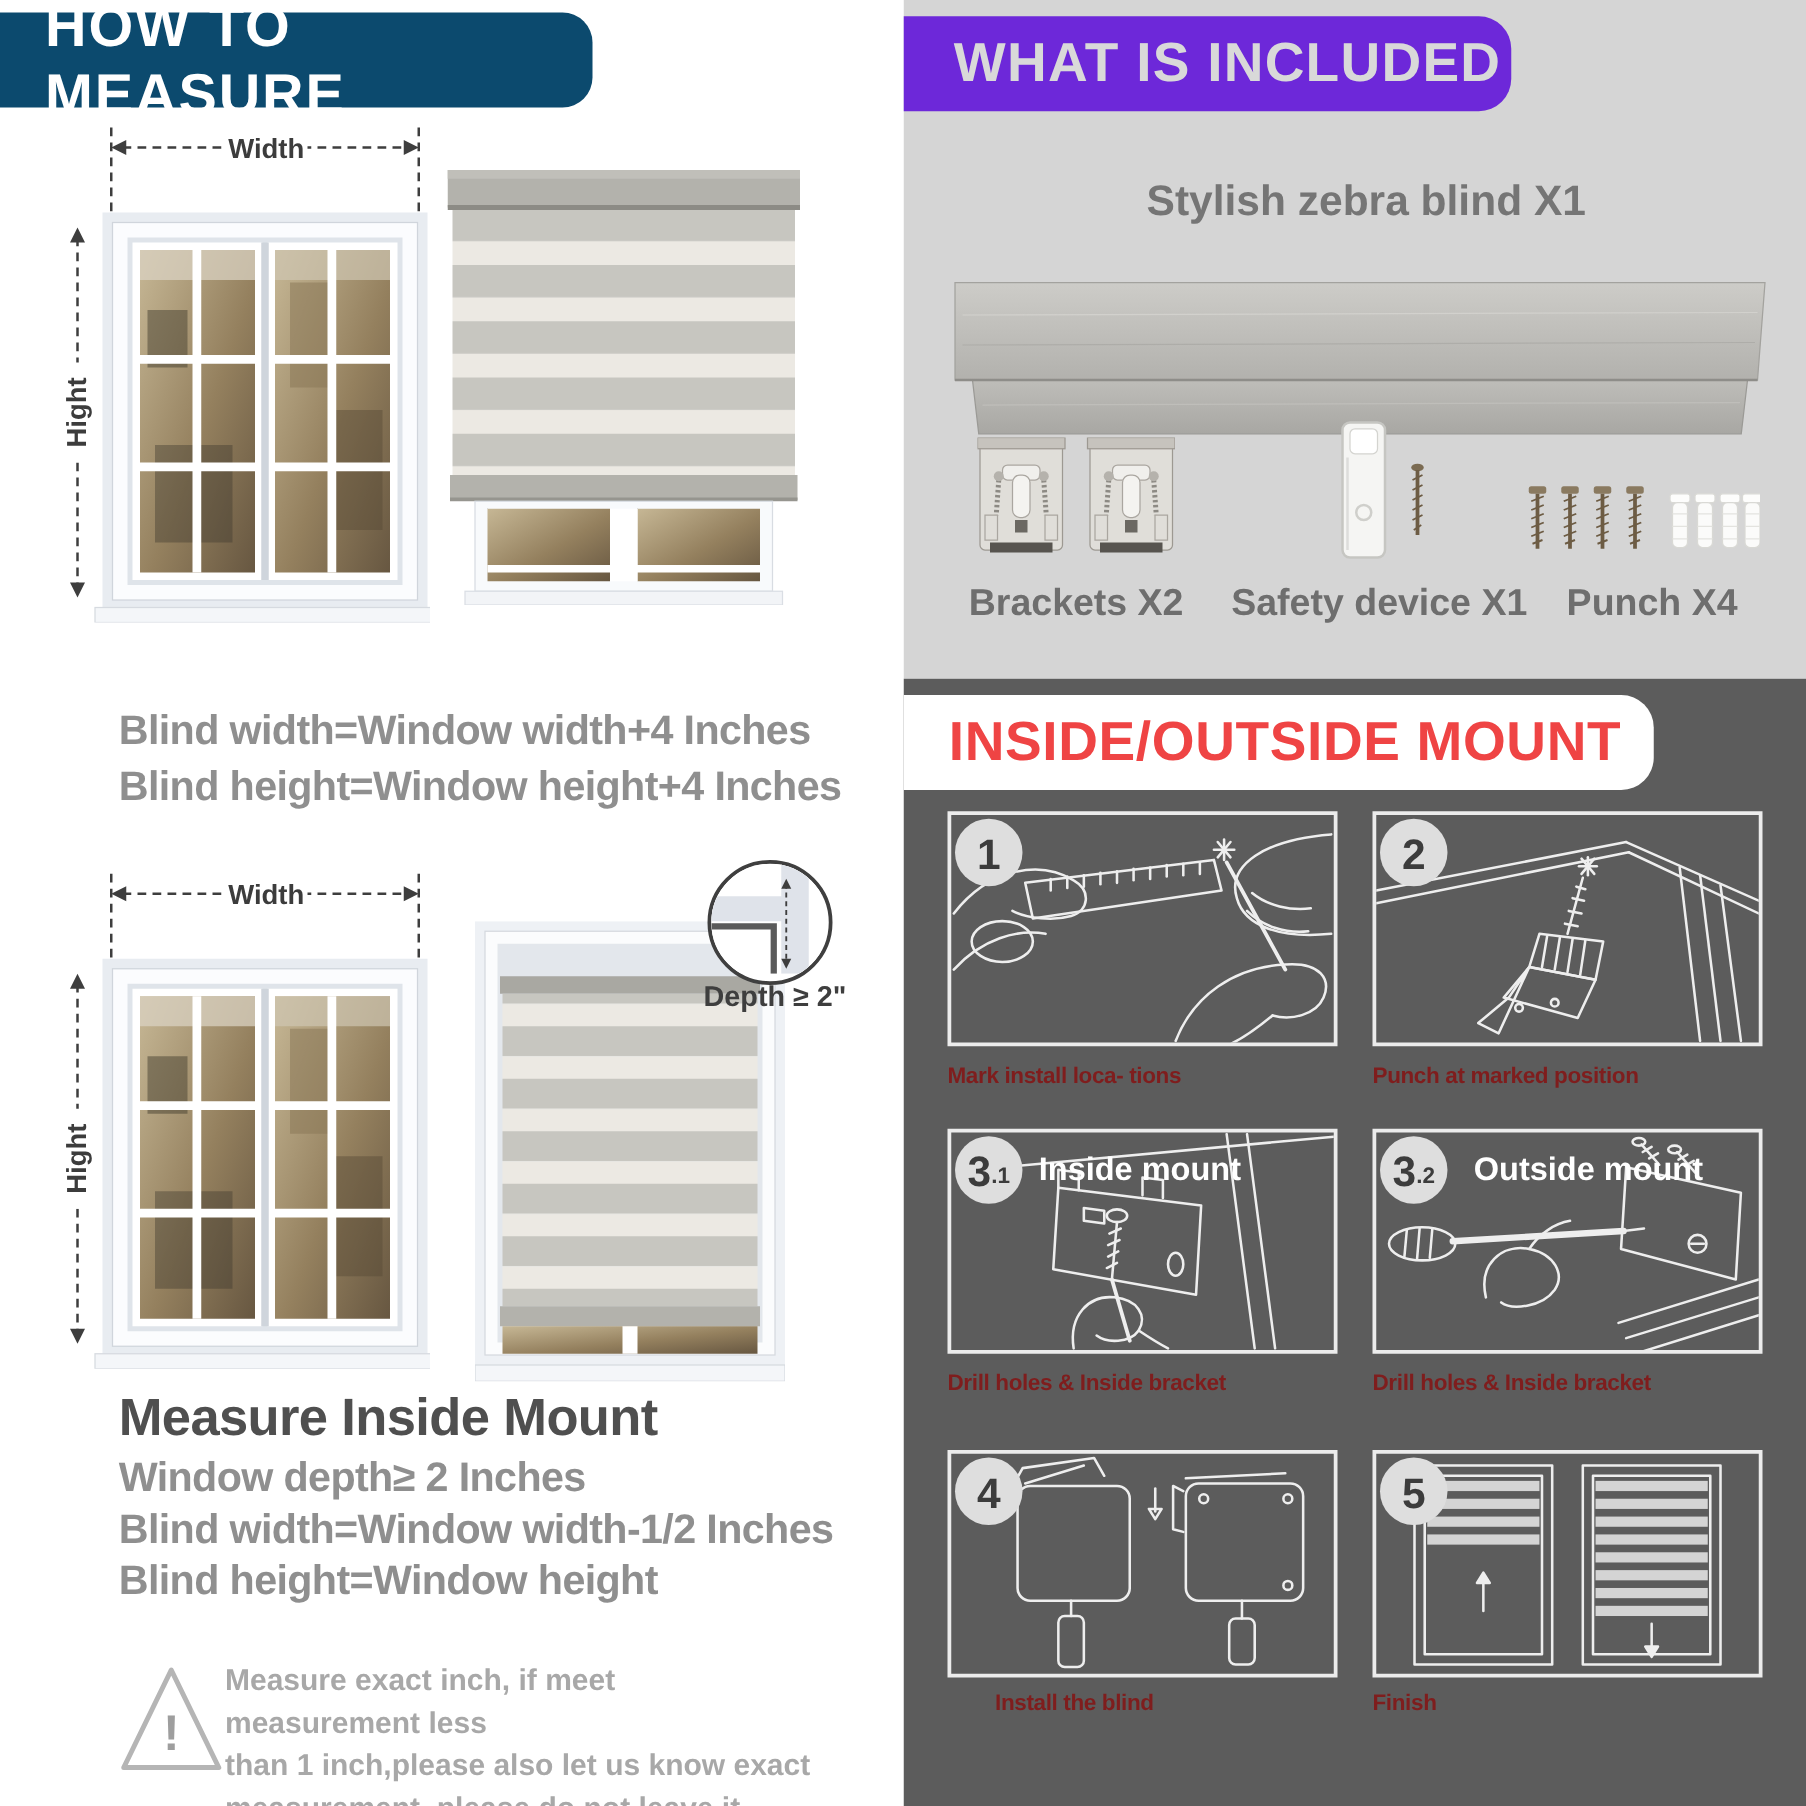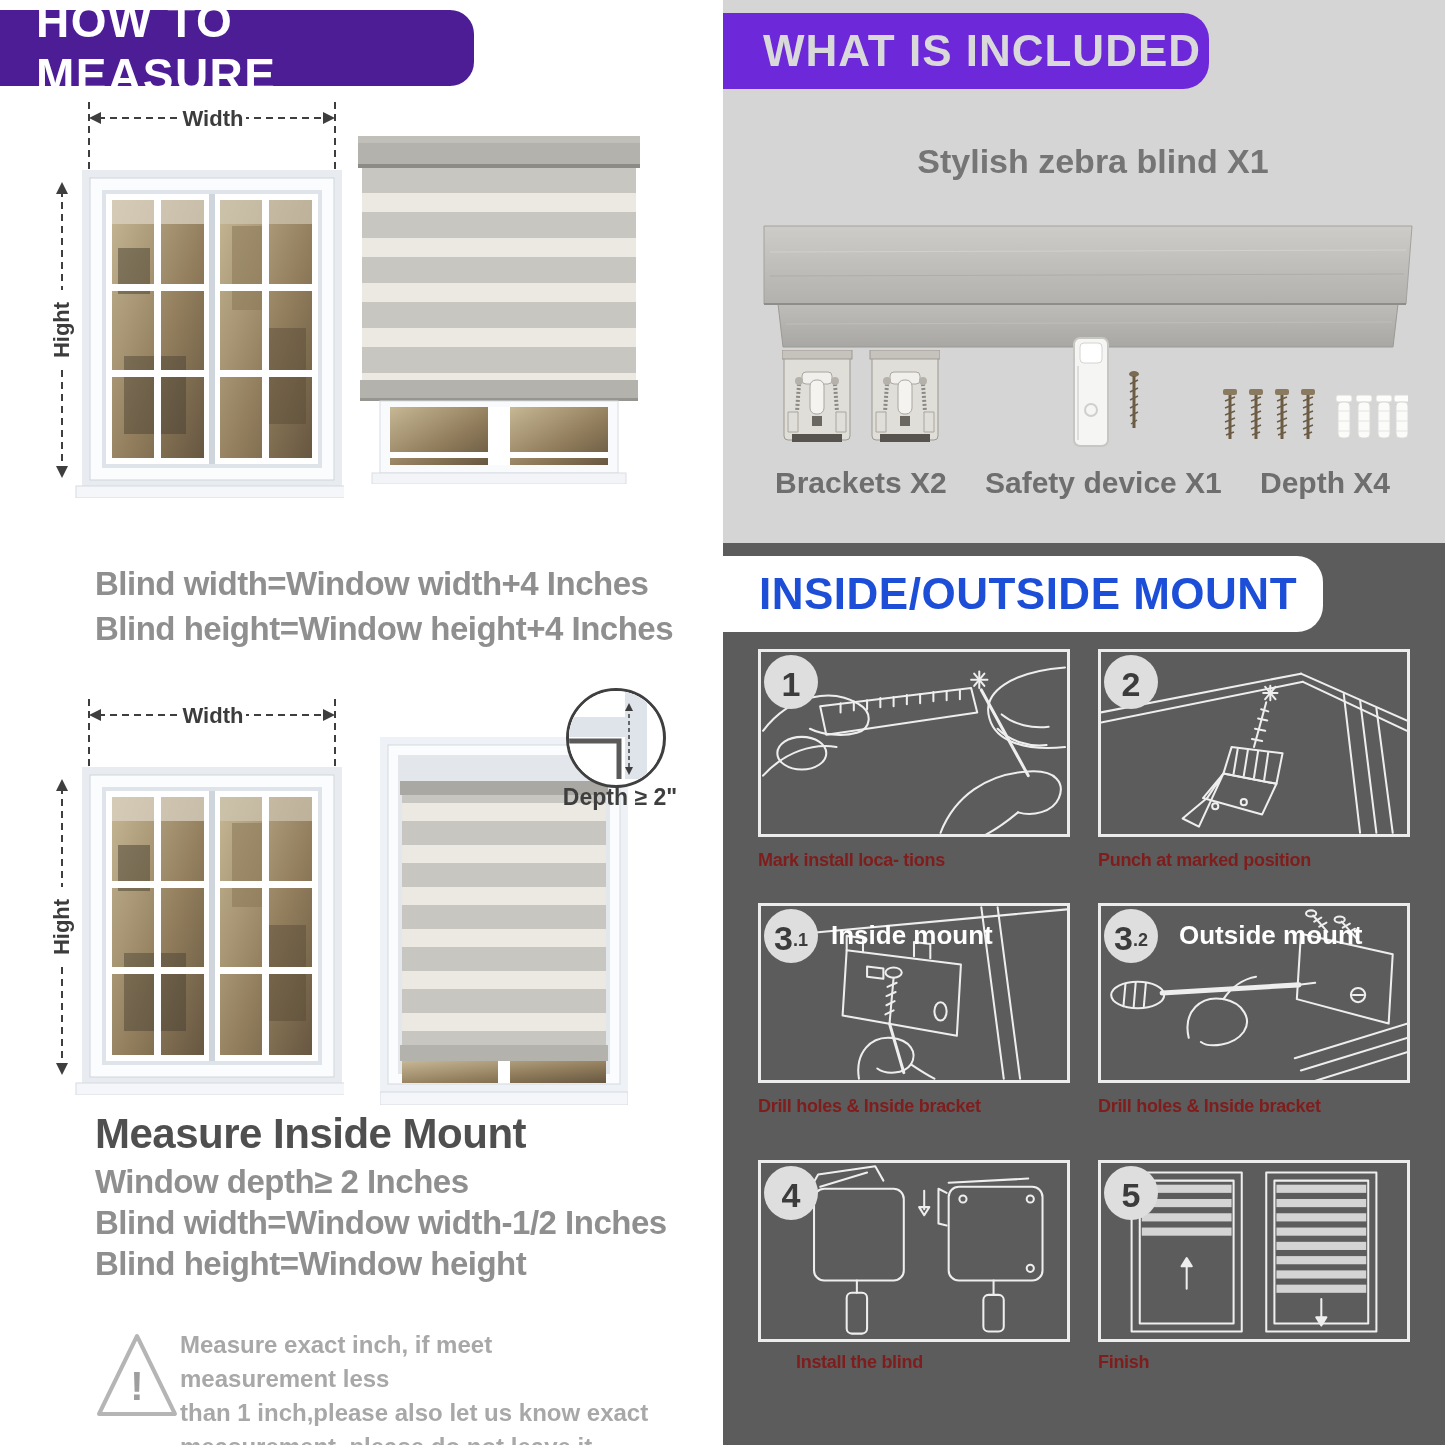--- a/index.html
+++ b/index.html
@@ -1,35 +1,35 @@
 <!DOCTYPE html>
 <html><head>
 <meta charset="utf-8">
 <style>
   html,body{margin:0;padding:0;background:#ffffff;}
   #canvas{position:relative;width:1445px;height:1445px;background:#ffffff;overflow:hidden;
           font-family:"Liberation Sans",sans-serif;}
   .abs{position:absolute;}
   
-  .band-left{left:0;top:10px;width:474px;height:76px;background:#4c1d95;
+  .band-left{left:0;top:10px;width:474px;height:76px;background:#0c4a6e;
              border-radius:0 24px 24px 0;display:flex;align-items:center;}
   .band-left span{color:#ffffff;font-size:46px;font-weight:bold;letter-spacing:1.5px;padding-left:36px;}
   .h-measure{color:#4f4f4f;font-size:42px;font-weight:bold;letter-spacing:-0.5px;}
   .sub-measure{color:#8f8f8f;font-size:33px;font-weight:bold;letter-spacing:-0.5px;white-space:nowrap;}
   .depth-label{color:#3e3e3e;font-size:23px;font-weight:bold;text-align:center;white-space:nowrap;}
   .warn-text{color:#a8a8a8;font-size:24px;font-weight:bold;line-height:34px;white-space:pre-line;}
   
   .sect-light{left:723px;top:0;width:722px;height:543px;background:#d5d5d5;}
   .sect-dark{left:723px;top:543px;width:722px;height:902px;background:#5c5c5c;}
   .band-included{left:723px;top:13px;width:486px;height:76px;background:#6d28d9;
                  border-radius:0 26px 26px 0;display:flex;align-items:center;}
   .band-included span{color:#d9d9d9;font-size:44px;font-weight:bold;letter-spacing:1px;padding-left:40px;}
   .band-mount{left:723px;top:556px;width:600px;height:76px;background:#ffffff;
               border-radius:0 26px 26px 0;display:flex;align-items:center;}
-  .band-mount span{color:#1d4ed8;font-size:44px;font-weight:bold;letter-spacing:0.5px;padding-left:36px;}
+  .band-mount span{color:#ef4444;font-size:44px;font-weight:bold;letter-spacing:0.5px;padding-left:36px;}
   .blind-label{color:#757575;font-size:34px;font-weight:bold;text-align:center;}
   .item-label{color:#6e6e6e;font-size:30px;font-weight:bold;text-align:right;white-space:nowrap;}
   .panel{position:absolute;border:3px solid #ececec;background:transparent;}
   .badge{position:absolute;left:3px;top:3px;width:54px;height:54px;border-radius:50%;
          background:#dedede;display:flex;align-items:flex-end;justify-content:center;}
   .badge .n{color:#3c3c3c;font-size:34px;font-weight:bold;line-height:50px;}
   .badge .s{color:#3c3c3c;font-size:18px;font-weight:bold;line-height:46px;}
   .panel-label{position:absolute;color:#ffffff;font-size:26px;font-weight:bold;white-space:nowrap;}
   .caption{position:absolute;color:#7f1d1d;font-size:18px;font-weight:bold;letter-spacing:-0.3px;white-space:nowrap;}
   .line-art{stroke:#eeeeee;stroke-width:2;fill:none;stroke-linecap:round;stroke-linejoin:round;}
@@ -321,21 +321,21 @@
           <rect x="-6" y="19" width="12" height="36" rx="4" fill="#fbfbfa" stroke="#d9d9d5"></rect>
           <line x1="-6" y1="28" x2="6" y2="28" stroke="#e3e3df"></line>
           <line x1="-6" y1="38" x2="6" y2="38" stroke="#e3e3df"></line>
           <line x1="-6" y1="48" x2="6" y2="48" stroke="#e3e3df"></line>
         </g>
     </g>
   </svg>
 
   <div class="abs item-label" style="left:775px;top:466px;width:170px">Brackets X2</div>
   <div class="abs item-label" style="left:985px;top:466px;width:215px">Safety device X1</div>
-  <div class="abs item-label" style="left:1205px;top:466px;width:185px">Depth X4</div>
+  <div class="abs item-label" style="left:1205px;top:466px;width:185px">Punch X4</div>
 
   <div class="abs band-mount">
     <span>INSIDE/OUTSIDE MOUNT</span>
   </div>
 
   <div class="panel" style="left:758px;top:649px;width:306px;height:182px">
     <svg width="100%" height="100%" viewBox="0 0 300 176">
       <g class="line-art">
         <path d="M2,76 C30,40 70,34 96,50 C110,58 108,74 94,78 C80,82 60,80 48,74"></path>
         <path d="M2,120 C24,96 52,88 74,92"></path>

